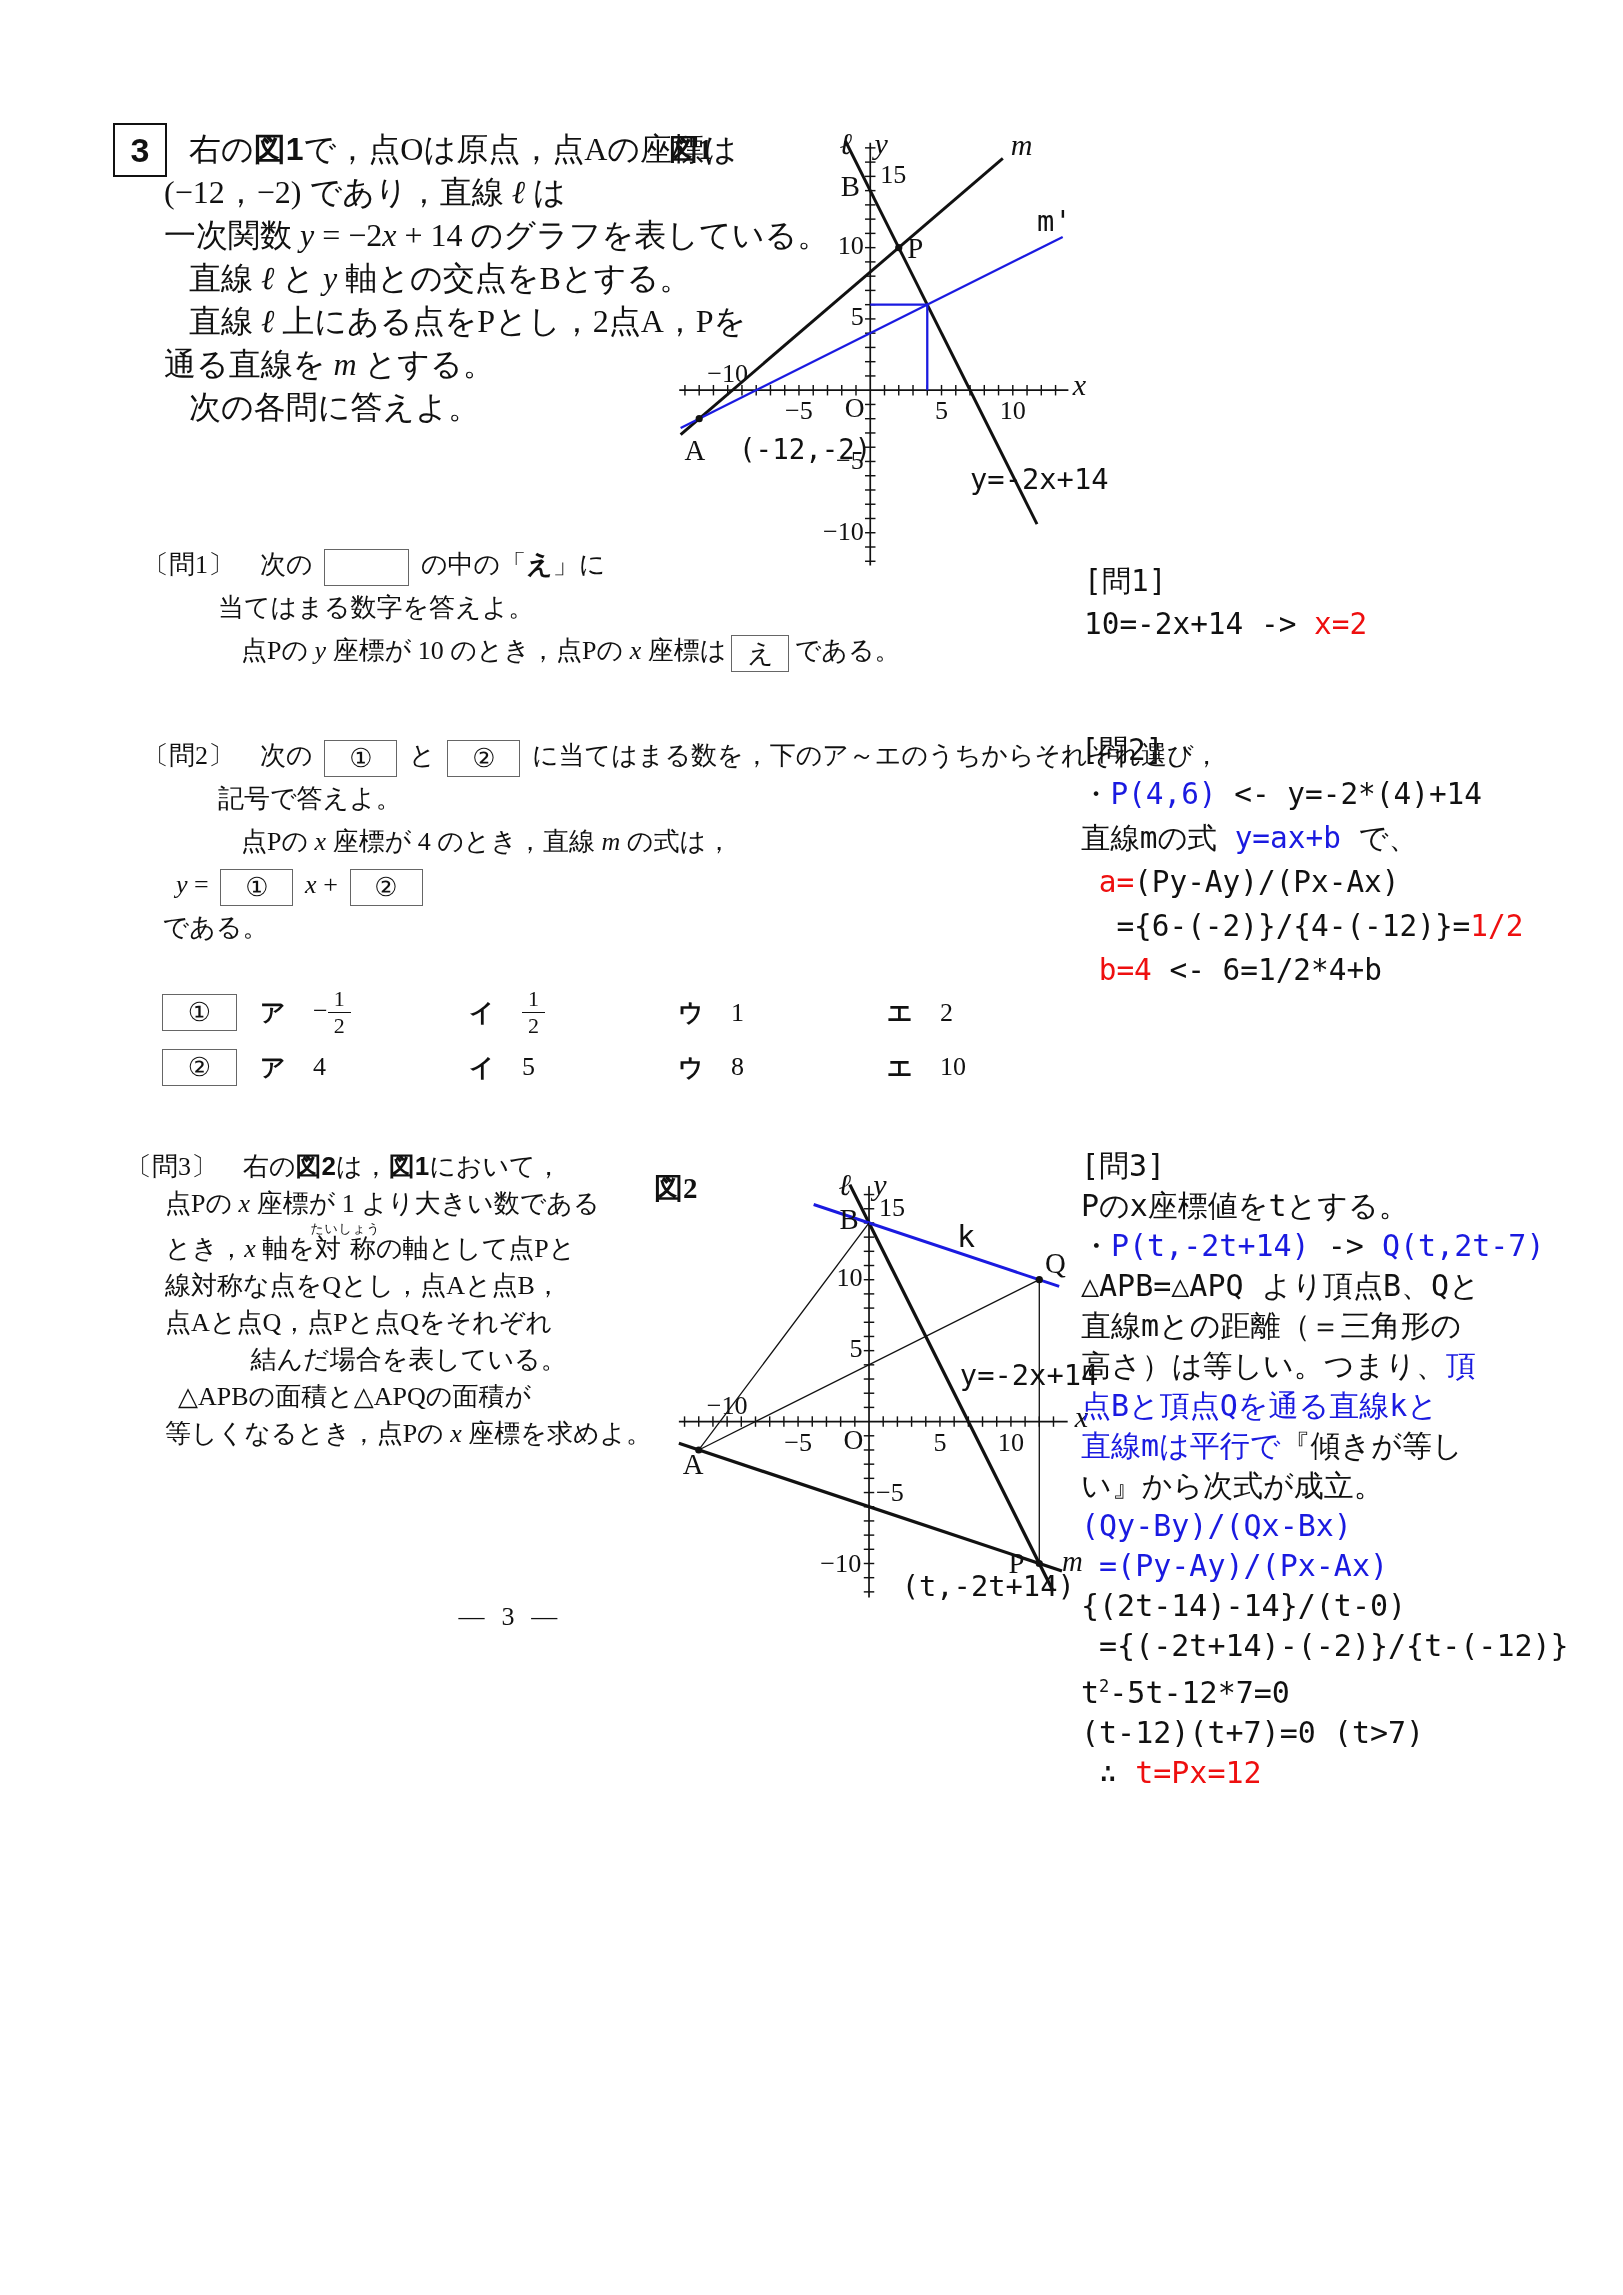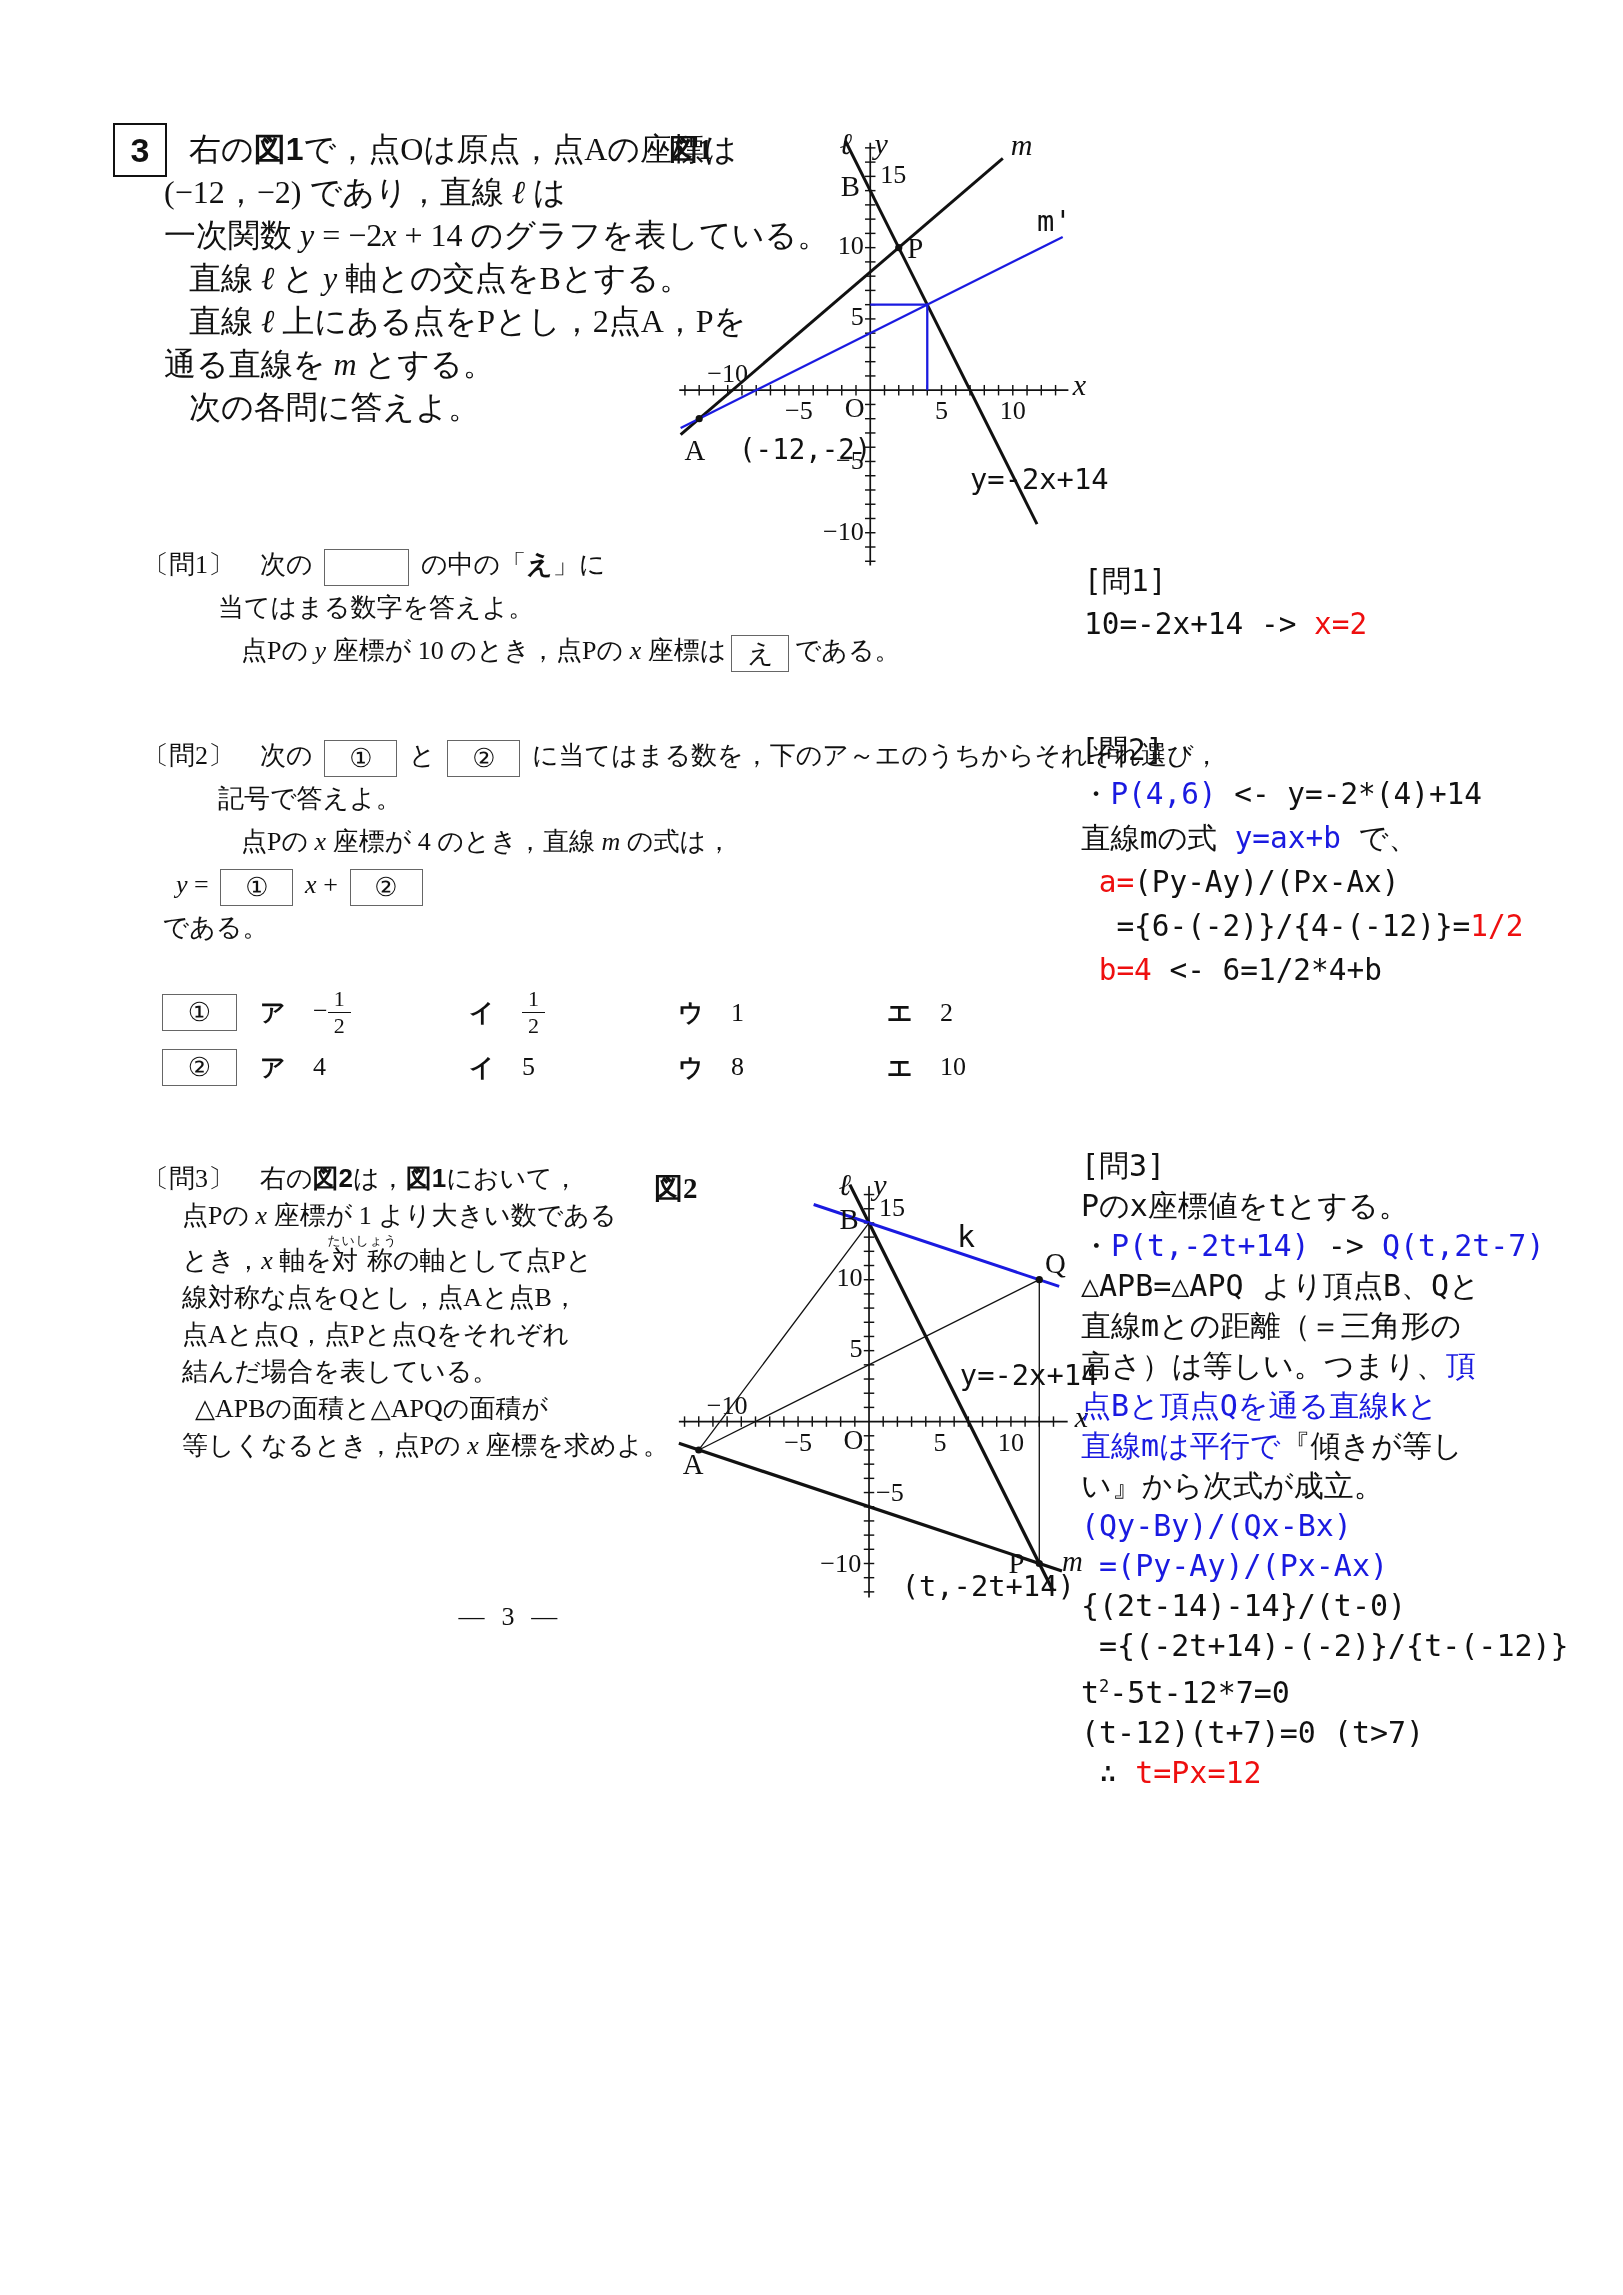--- a/index.html
+++ b/index.html
@@ -185,27 +185,27 @@
     <span class="opt-cell" style="margin-left: 0px;">
       <span class="okey">ウ</span>
       <span class="oval">8</span>
     </span>
     <span class="opt-cell" style="margin-left: 0px;">
       <span class="okey">エ</span>
       <span class="oval">10</span>
     </span>
   </div>
 
-<div class="abs" style="left:143px;top:1148px;font-size:26px;line-height:37px;margin-top:12px;">
+<div class="abs" style="left:126px;top:1148px;font-size:26px;line-height:37px;">
     <div class="tline"><span>〔問3〕　右の</span><span class="bd">図2</span><span>は，</span><span class="bd">図1</span><span>において，</span></div>
     <div class="tline" style="padding-left: 39px;"><span>点Pの </span><span class="it">x</span><span> 座標が 1 より大きい数である</span></div>
     <div class="tline" style="padding-left: 39px;"><span>とき，</span><span class="it">x</span><span> 軸を</span><ruby>対称<rt>たいしょう</rt></ruby><span>の軸として点Pと</span></div>
     <div class="tline" style="padding-left: 39px;"><span>線対称な点をQとし，点Aと点B，</span></div>
     <div class="tline" style="padding-left: 39px;"><span>点Aと点Q，点Pと点Qをそれぞれ</span></div>
-    <div class="tline" style="padding-left: 39px;"><span>結んだ場合を表している。</span></div>
+    <div class="tline" style="padding-left: 39px; text-align: center;"><span>結んだ場合を表している。</span></div>
     <div class="tline" style="padding-left: 52px;"><span>△APBの面積と△APQの面積が</span></div>
     <div class="tline" style="padding-left: 39px;"><span>等しくなるとき，点Pの </span><span class="it">x</span><span> 座標を求めよ。</span></div>
   </div>
 
 <div class="abs figlabel" style="left:654px;top:1169px;">図2</div>
 <svg class="abs" style="left:648px;top:1165px;" width="461" height="455" viewBox="0 0 705 695">
     <line x1="47.22000000000003" y1="392" x2="641.8" y2="392" stroke="#111111" stroke-width="2.6"></line>
     <line x1="338" y1="661.0799999999999" x2="338" y2="31.779999999999973" stroke="#111111" stroke-width="2.6"></line>
     <line x1="55.900000000000034" y1="400" x2="55.900000000000034" y2="384" stroke="#111111" stroke-width="2.2"></line>
     <line x1="77.60000000000002" y1="400" x2="77.60000000000002" y2="384" stroke="#111111" stroke-width="2.2"></line>

